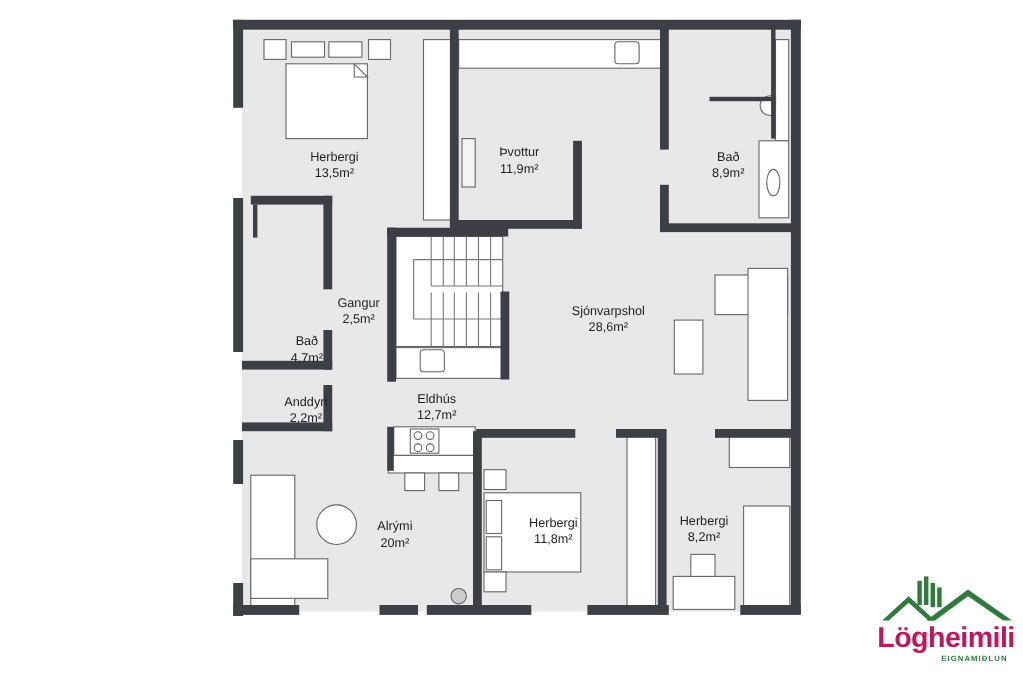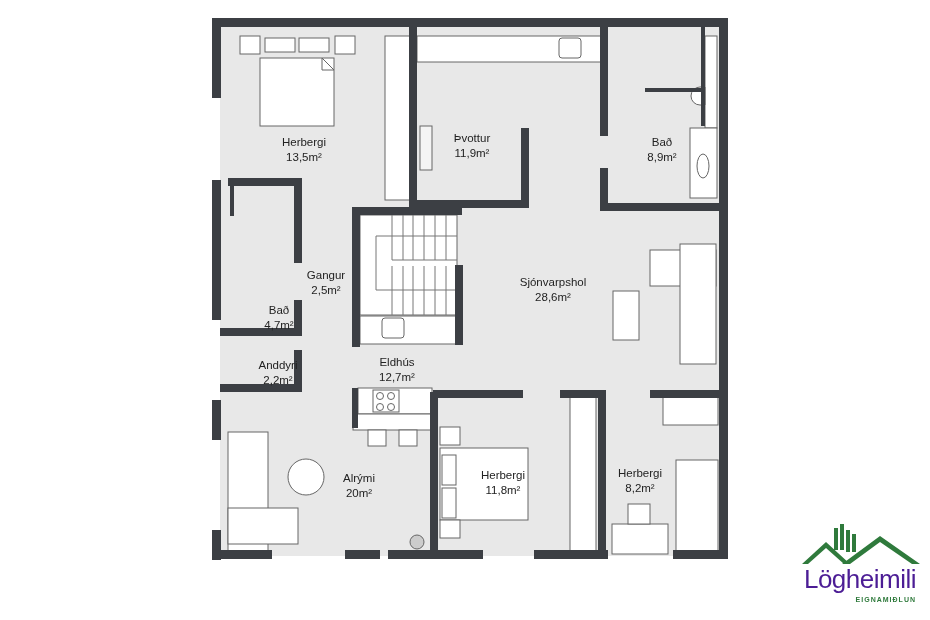--- a/index.html
+++ b/index.html
@@ -1,20 +1,20 @@
 <!DOCTYPE html>
 <html><head>
 <meta charset="utf-8">
 <style>
   html, body { margin: 0; padding: 0; background: #ffffff; }
   body { width: 930px; height: 620px; position: relative; overflow: hidden; font-family: "Liberation Sans", sans-serif; }
   #plan { position: absolute; left: 0; top: 0; width: 930px; height: 620px; }
   .room-label { font-family: "Liberation Sans", sans-serif; font-size: 11.5px; fill: #222222; text-anchor: middle; }
   .logo { position: absolute; left: 796px; top: 520px; width: 128px; height: 92px; }
-  .logo-name { position: absolute; left: 0; top: 44px; width: 128px; text-align: center; font-family: "Liberation Sans", sans-serif; font-size: 26px; color: #4c1d95; letter-spacing: -0.5px; }
+  .logo-name { position: absolute; left: 0; top: 44px; width: 128px; text-align: center; font-family: "Liberation Sans", sans-serif; font-size: 26px; color: #be185d; letter-spacing: -0.5px; font-weight: bold; }
   .logo-sub { position: absolute; right: 8px; top: 76px; font-family: "Liberation Sans", sans-serif; font-size: 7px; color: #2f7a3c; letter-spacing: 1px; font-weight: bold; }
 </style>
 </head>
 <body>
 
 <svg id="plan" viewBox="0 0 930 620" xmlns="http://www.w3.org/2000/svg">
 
   <g fill="#e8e8e8">
     <rect x="220" y="26" width="500" height="530"></rect>
   </g>

